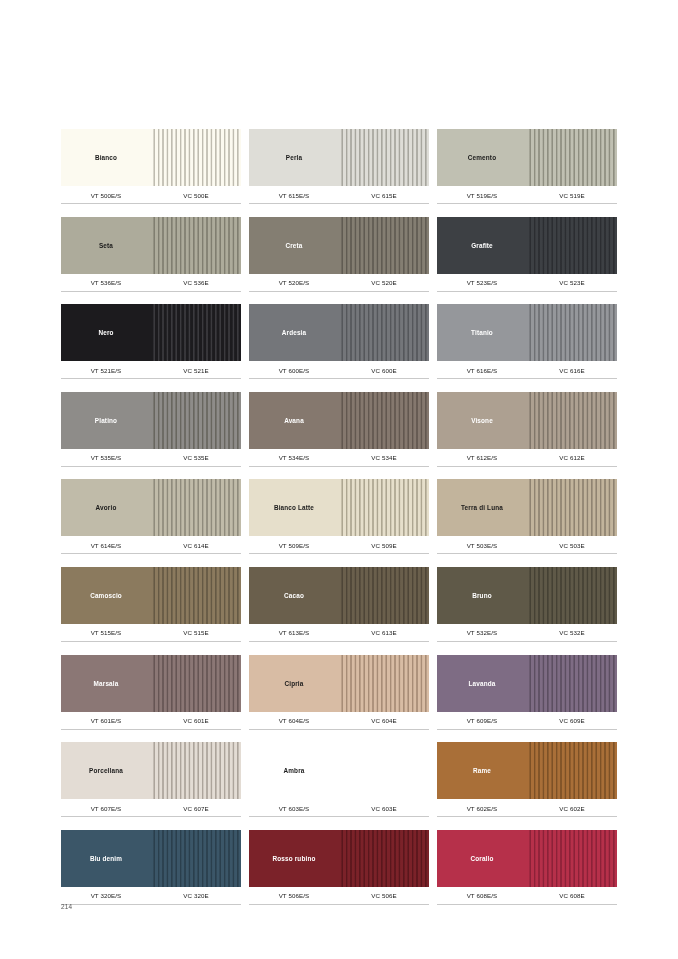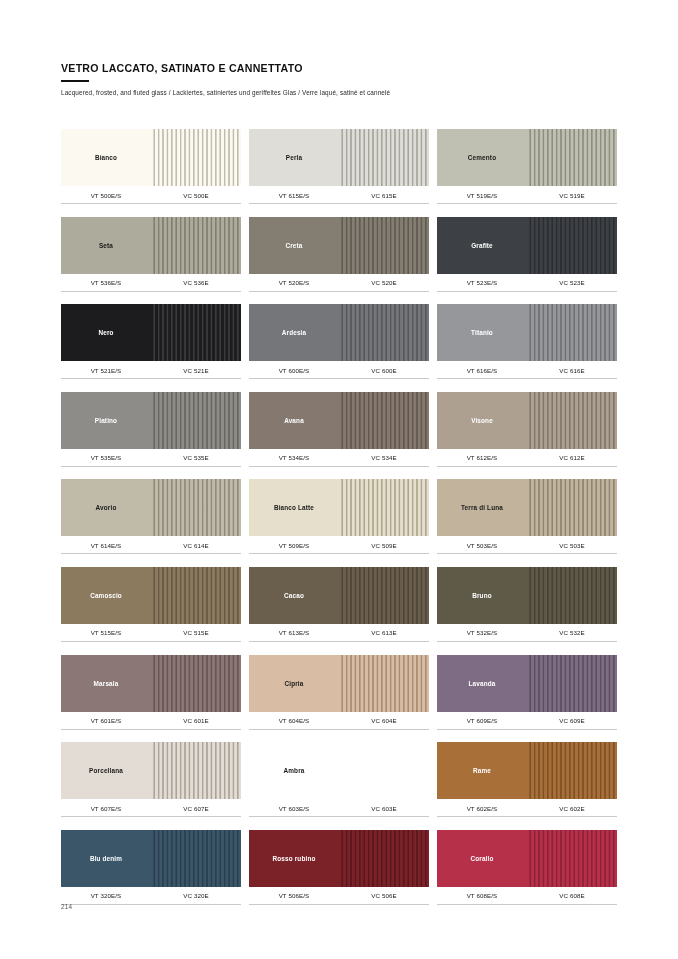--- a/index.html
+++ b/index.html
@@ -136,25 +136,20 @@
     font-weight: 400;
     color: #555555;
     letter-spacing: 0.2px;
   }
 </style>
 </head>
 <body>
 
 <div class="page">
 
-  <div class="header">
-    <div class="page-title">VETRO LACCATO, SATINATO E CANNETTATO</div>
-    <div class="title-rule"></div>
-    <div class="page-subtitle">Lacquered, frosted, and fluted glass / Lackiertes, satiniertes und geriffeltes Glas / Verre laqué, satiné et cannelé</div>
-  </div>
 
   <div class="grid" id="swatch-grid">
       <div class="row">
         <div class="cell">
           <div class="swatch">
             <div class="swatch-flat" style="background: rgb(252, 250, 240);">
               <div class="swatch-name" style="color: rgb(26, 26, 26);">Bianco</div>
             </div>
             <div class="swatch-fluted" style="background: repeating-linear-gradient(90deg, rgb(252, 250, 240) 0px, rgb(252, 250, 240) 2.1px, rgb(191, 188, 176) 2.8px, rgb(191, 188, 176) 3.6px, rgb(252, 250, 240) 4.4px);"></div>
           </div>

